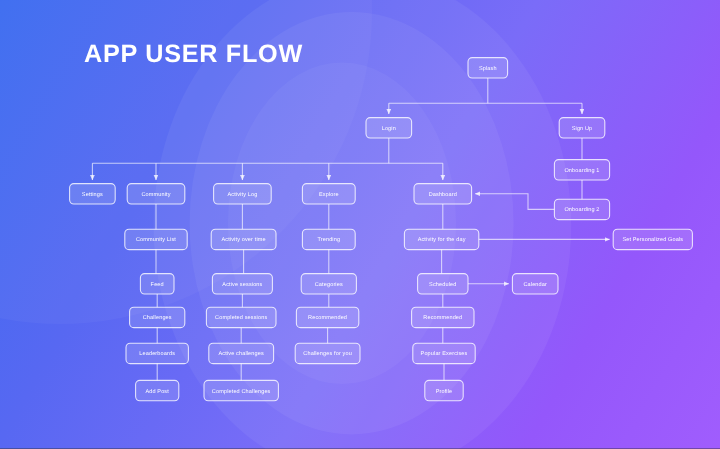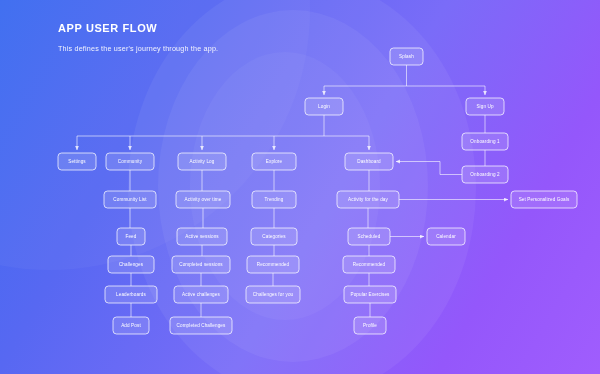--- a/index.html
+++ b/index.html
@@ -50,22 +50,22 @@
     background: rgba(255,255,255,0.035);
   }
 
   .header {
     position: absolute;
     left: 58px;
     top: 22px;
     z-index: 4;
   }
   .title {
-    margin: 0;
-    font-size: 11px;
+    margin: 12px;
+    font-size: 21px;
     font-weight: bold;
     letter-spacing: 0.6px;
     color: #ffffff;
     line-height: 1.1;
   }
   .subtitle {
     margin: 10px 0 0 0;
     font-size: 7.2px;
     font-weight: normal;
     letter-spacing: 0.18px;
@@ -105,21 +105,20 @@
 
 <div id="canvas">
 
   <div class="blob blob-corner"></div>
   <div class="blob blob-outer"></div>
   <div class="blob blob-inner"></div>
   <div class="blob blob-core"></div>
 
   <div class="header">
     <h1 class="title">APP USER FLOW</h1>
-    <p class="subtitle">This defines the user's journey through the app.</p>
   </div>
 
   <svg class="flow" viewBox="0 0 600 374">
     <defs>
       <marker id="arrowhead" markerWidth="5" markerHeight="5" refX="4.2" refY="2" orient="auto" markerUnits="userSpaceOnUse">
         <path d="M0,0 L4.4,2 L0,4 Z" fill="rgba(255,255,255,0.75)"></path>
       </marker>
     </defs>
     <g id="edge-layer">
         <path d="M485,115 L485,133" class="edge"></path>

